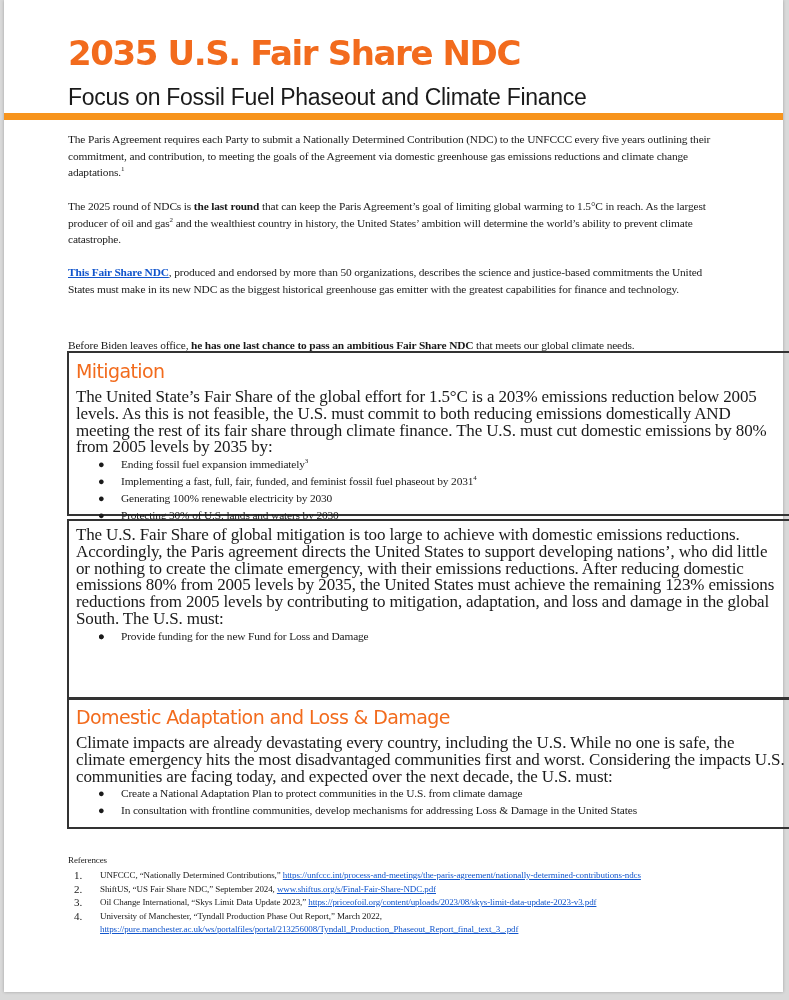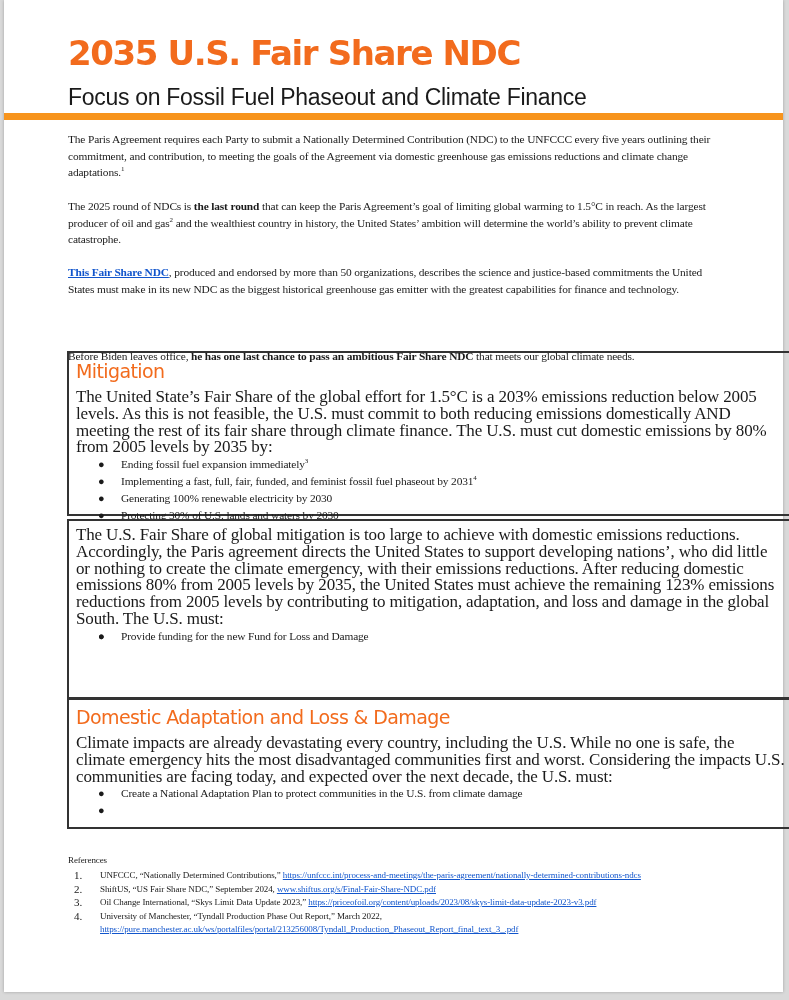--- a/index.html
+++ b/index.html
@@ -77,21 +77,21 @@
   <div class="title">2035 U.S. Fair Share NDC</div>
   <div class="subtitle">Focus on Fossil Fuel Phaseout and Climate Finance</div>
   <div class="rule"></div>
 
   <div class="para" style="top:131px;"><span>The Paris Agreement requires each Party to submit a Nationally Determined Contribution (NDC) to the UNFCCC every five years outlining their commitment, and contribution, to meeting the goals of the Agreement via domestic greenhouse gas emissions reductions and climate change adaptations.</span><sup>1</sup></div>
 
   <div class="para" style="top:198px;"><span>The 2025 round of NDCs is </span><b>the last round</b><span> that can keep the Paris Agreement’s goal of limiting global warming to 1.5°C in reach. As the largest producer of oil and gas</span><sup>2</sup><span> and the wealthiest country in history, the United States’ ambition will determine the world’s ability to prevent climate catastrophe.</span></div>
 
   <div class="para" style="top:264px;"><a>This Fair Share NDC</a><span>, produced and endorsed by more than 50 organizations, describes the science and justice-based commitments the United States must make in its new NDC as the biggest historical greenhouse gas emitter with the greatest capabilities for finance and technology.</span></div>
 
-  <div class="para" style="top:348px;"><span>Before Biden leaves office, </span><b>he has one last chance to pass an ambitious Fair Share NDC</b><span> that meets our global climate needs.</span></div>
+  <div class="para" style="top:337px;"><span>Before Biden leaves office, </span><b>he has one last chance to pass an ambitious Fair Share NDC</b><span> that meets our global climate needs.</span></div>
 
   <div class="box" style="top:351px; height:165px;">
     <h2>Mitigation</h2>
     <div class="body">The United State’s Fair Share of the global effort for 1.5°C  is a 203% emissions reduction below 2005 levels. As this is not feasible, the U.S. must commit to both reducing emissions domestically AND meeting the rest of its fair share through climate finance. The U.S. must cut domestic emissions by 80% from 2005 levels by 2035 by:</div>
     <ul>
       <li><span class="bullet">●</span><span>Ending fossil fuel expansion immediately</span><sup>3</sup></li>
       <li><span class="bullet">●</span><span>Implementing a fast, full, fair, funded, and feminist fossil fuel phaseout by 2031</span><sup>4</sup></li>
       <li><span class="bullet">●</span><span>Generating 100% renewable electricity by 2030</span></li>
       <li><span class="bullet">●</span><span>Protecting 30% of U.S. lands and waters by 2030</span></li>
     </ul>
@@ -103,21 +103,21 @@
       <li><span class="bullet">●</span></li>
       <li><span class="bullet">●</span><span>Provide funding for the new Fund for Loss and Damage</span></li>
     </ul>
   </div>
 
   <div class="box" style="top:697px; height:132px;">
     <h2>Domestic Adaptation and Loss &amp; Damage</h2>
     <div class="body">Climate impacts are already devastating every country, including the U.S. While no one is safe, the climate emergency hits the most disadvantaged communities first and worst. Considering the impacts U.S. communities are facing today, and expected over the next decade, the U.S. must:</div>
     <ul>
       <li><span class="bullet">●</span><span>Create a National Adaptation Plan to protect communities in the U.S. from climate damage</span></li>
-      <li><span class="bullet">●</span></li>
+      <li><span class="bullet">●</span><span>In consultation with frontline communities, develop mechanisms for addressing Loss &amp; Damage in the United States</span></li>
     </ul>
   </div>
 
   <div class="refs">
     <div class="label">References</div>
     <ol>
       <li><span class="num">1.</span><span>UNFCCC, “Nationally Determined Contributions,” </span><a>https://unfccc.int/process-and-meetings/the-paris-agreement/nationally-determined-contributions-ndcs</a></li>
       <li><span class="num">2.</span><span>ShiftUS, “US Fair Share NDC,” September 2024, </span><a>www.shiftus.org/s/Final-Fair-Share-NDC.pdf</a></li>
       <li><span class="num">3.</span><span>Oil Change International, “Skys Limit Data Update 2023,” </span><a>https://priceofoil.org/content/uploads/2023/08/skys-limit-data-update-2023-v3.pdf</a></li>
       <li><span class="num">4.</span><span>University of Manchester, “Tyndall Production Phase Out Report,” March 2022,</span><br><a>https://pure.manchester.ac.uk/ws/portalfiles/portal/213256008/Tyndall_Production_Phaseout_Report_final_text_3_.pdf</a></li>

